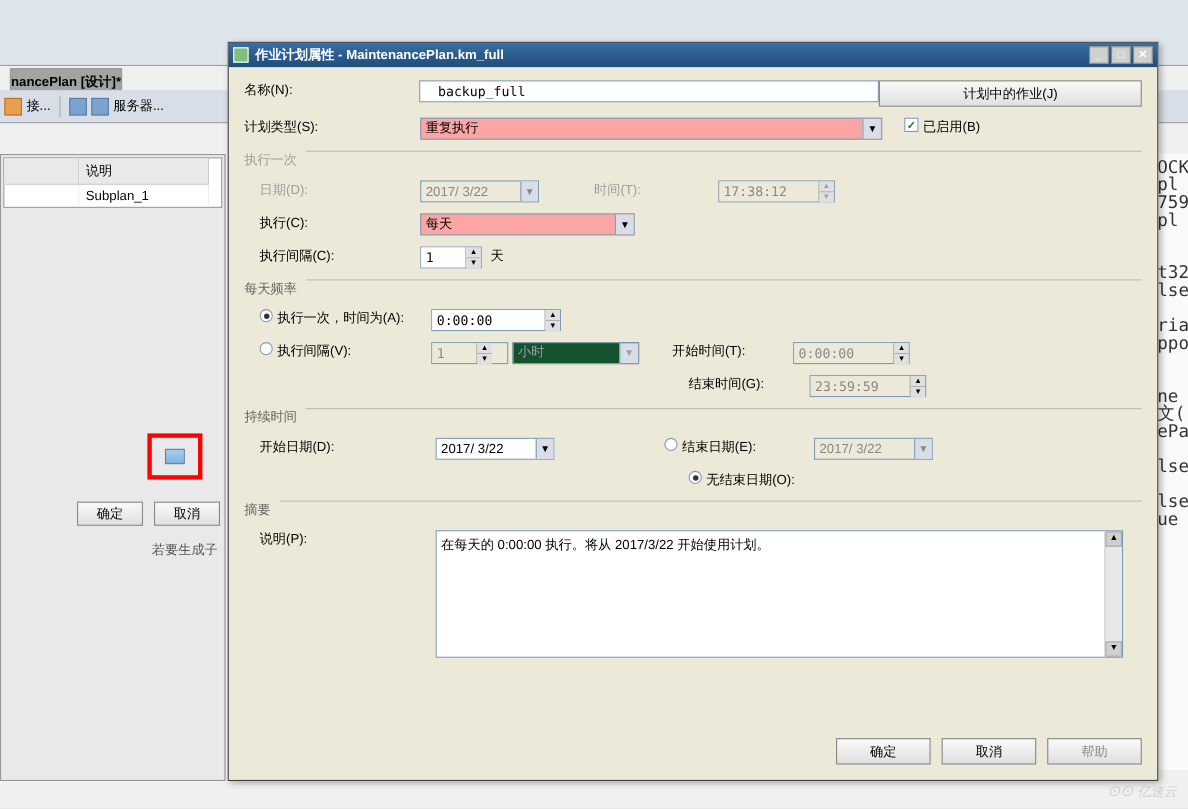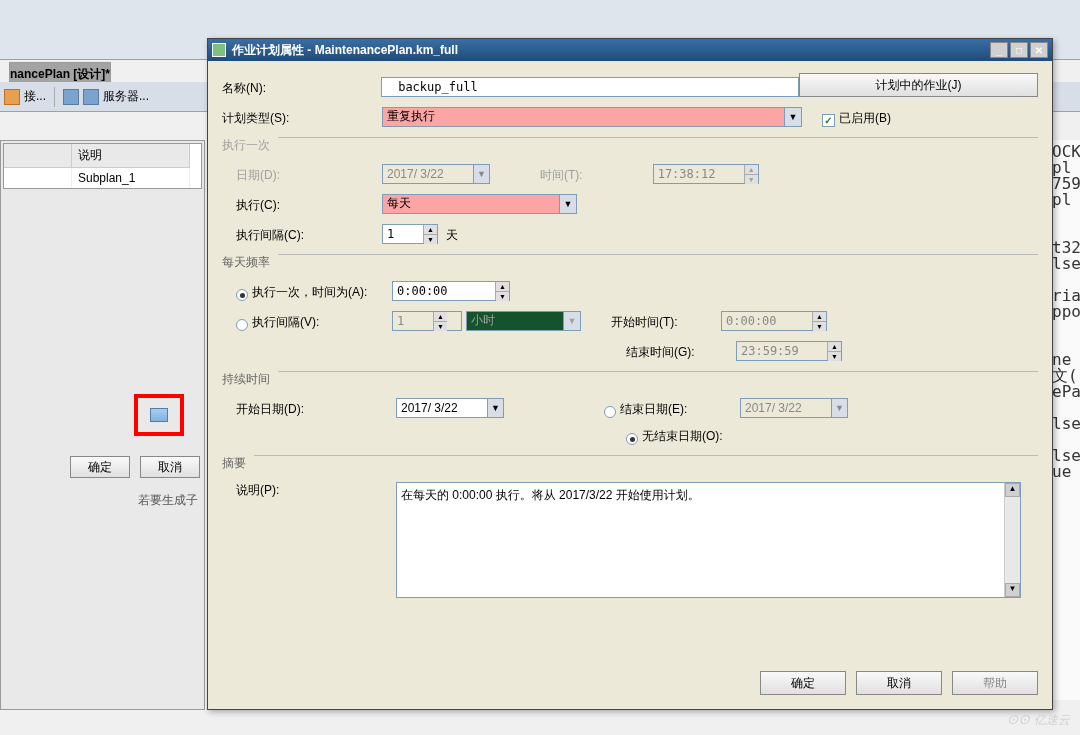--- a/index.html
+++ b/index.html
@@ -36,21 +36,21 @@
     
     .dialog { position: absolute; top: 38px; left: 207px; width: 846px; height: 672px; background: #ece9d8; border: 1px solid #444; box-shadow: 2px 2px 6px rgba(0,0,0,0.3); }
     .titlebar { height: 22px; background: linear-gradient(#3a6ea5, #1f4c7a); color: #fff; display: flex; align-items: center; padding: 0 4px; font-weight: bold; }
     .titlebar-icon { width: 14px; height: 14px; background: #7ec07e; border: 1px solid #fff; margin-right: 6px; }
     .titlebar-text { flex: 1; }
     .titlebar-btns { display: flex; gap: 2px; }
     .tb-btn { width: 18px; height: 16px; background: #d0d0d0; border: 1px solid #888; display: flex; align-items: center; justify-content: center; font-size: 10px; cursor: default; font-family: Arial; }
     
     .dialog-body { padding: 12px 14px; position: relative; height: calc(100% - 22px); }
     
-    .form-row { display: flex; align-items: flex-end; margin-bottom: 10px; }
+    .form-row { display: flex; align-items: flex-start; margin-bottom: 10px; }
     .form-label { width: 160px; }
     .text-input { height: 20px; border: 1px solid #7f9db9; background: #fff; padding: 0 16px; font-family: Consolas, monospace; }
     .text-input.wide { width: 420px; }
     .select-input { height: 20px; border: 1px solid #7f9db9; background: #fca5a5; width: 420px; position: relative; padding: 0 4px; }
     .select-input::after { content: '▼'; position: absolute; right: 0; top: 0; width: 16px; height: 18px; background: #d8dee7; border-left: 1px solid #7f9db9; text-align: center; font-size: 9px; line-height: 18px; }
     .select-input.sm { width: 195px; }
     .select-input.xs { width: 115px; }
     
     .checkbox { width: 13px; height: 13px; border: 1px solid #7f9db9; background: #fff; display: inline-flex; align-items: center; justify-content: center; margin-right: 4px; vertical-align: middle; }
     .checkbox.checked::after { content: '✓'; font-size: 10px; color: #3a6e3a; font-weight: bold; }

